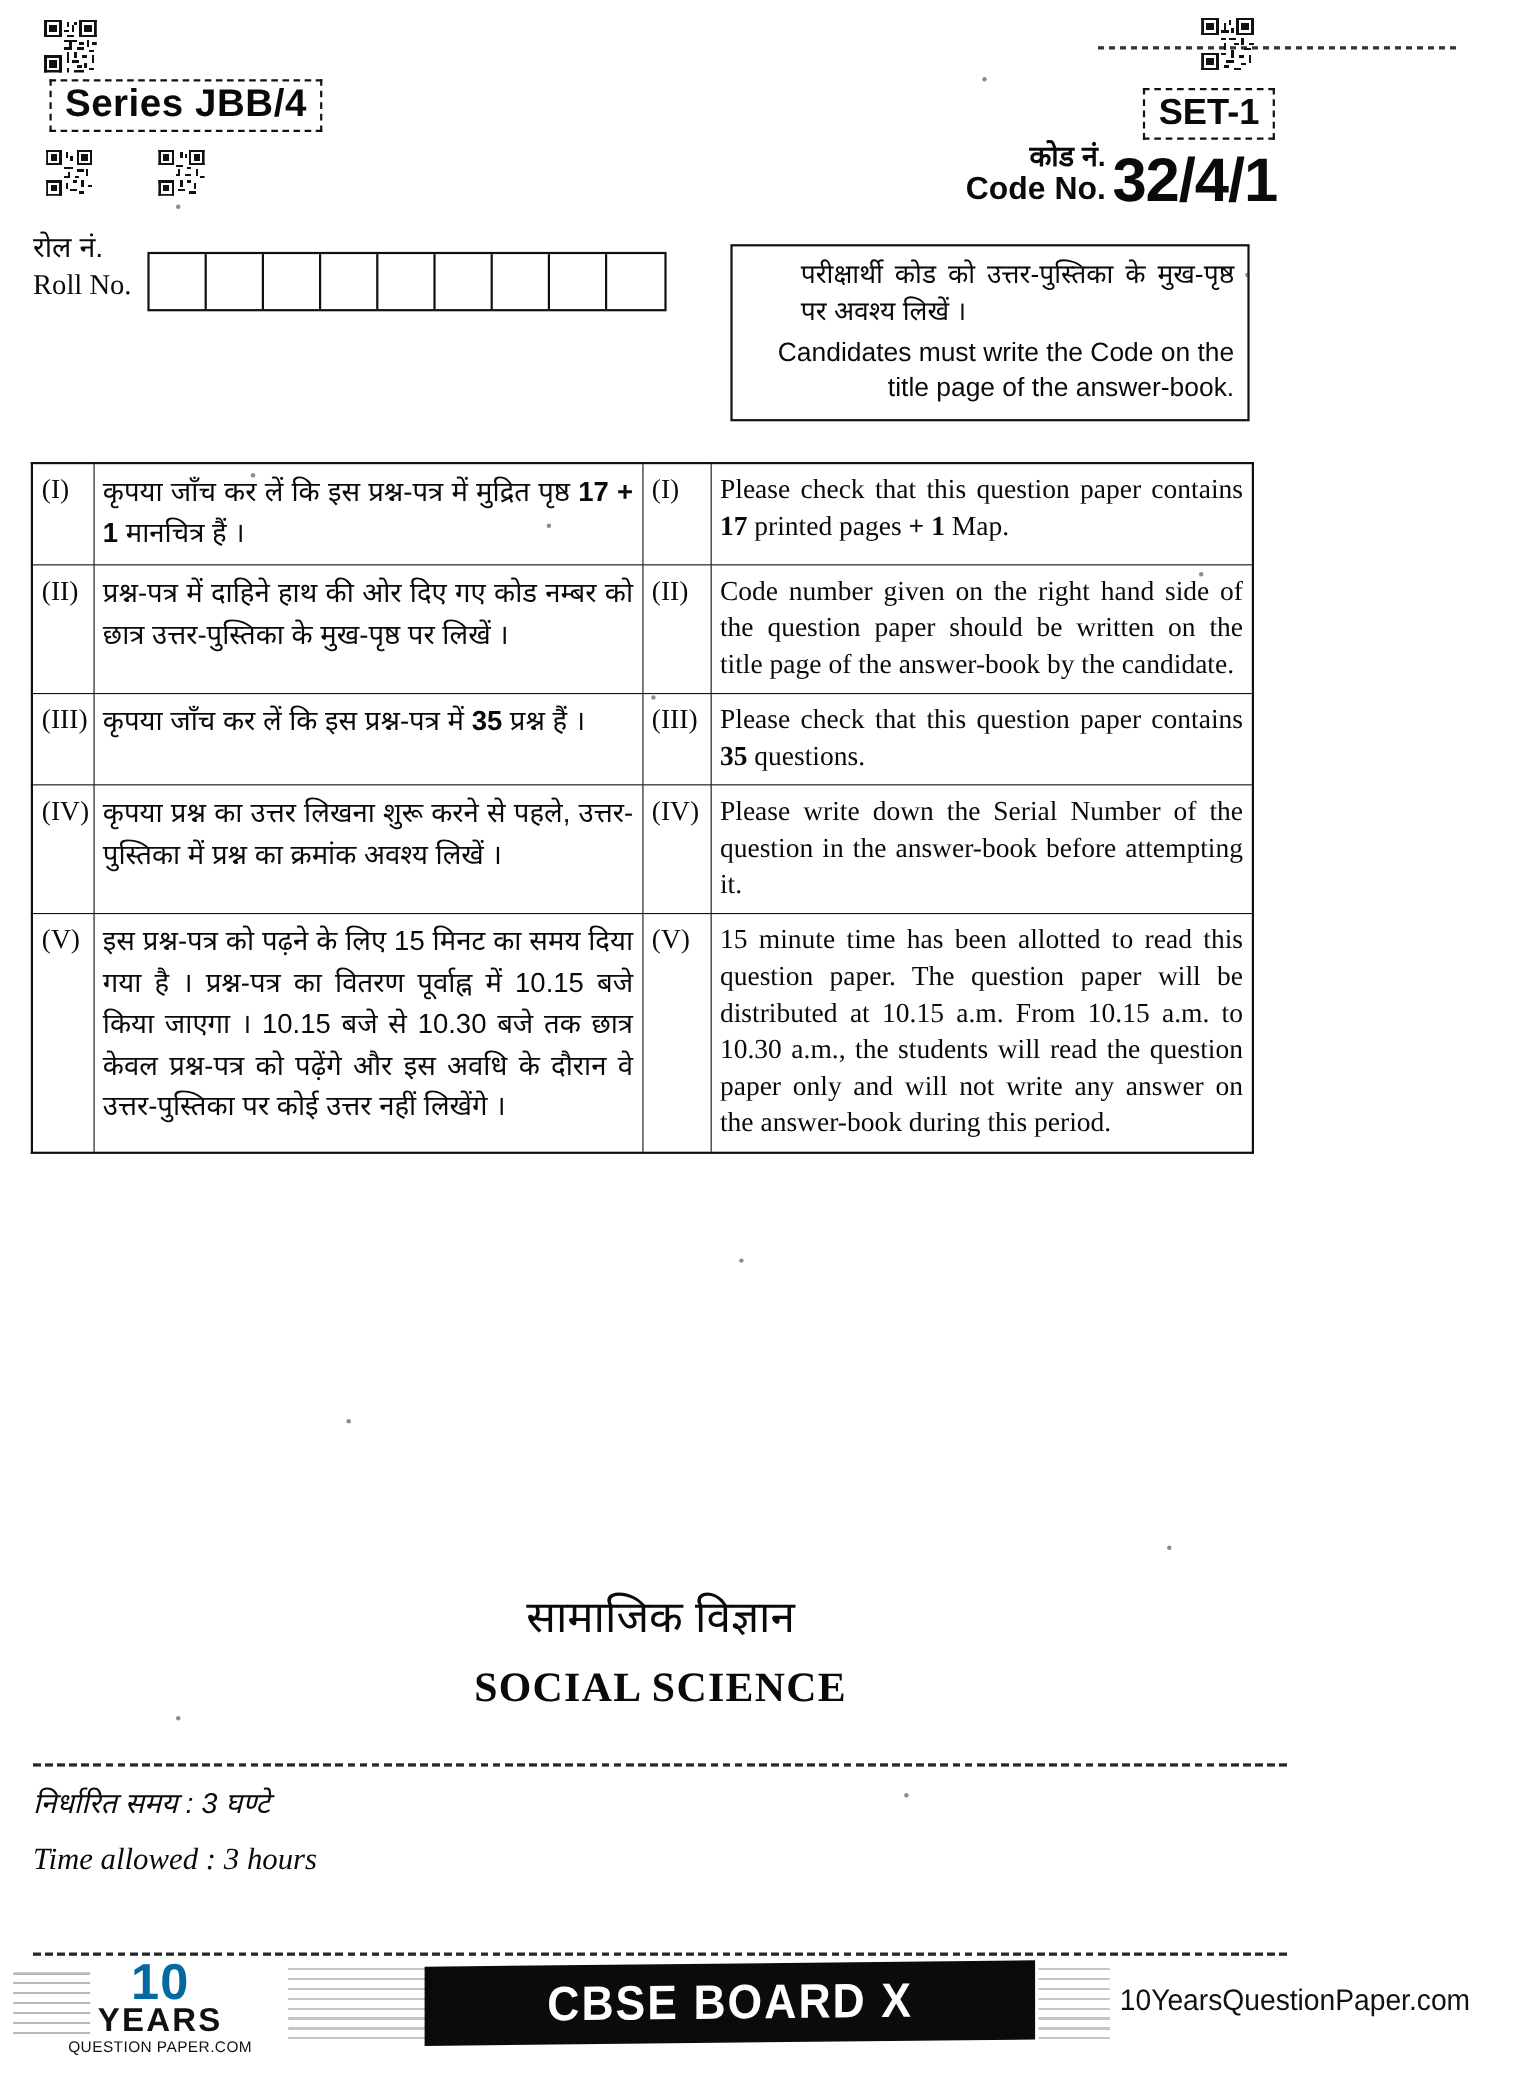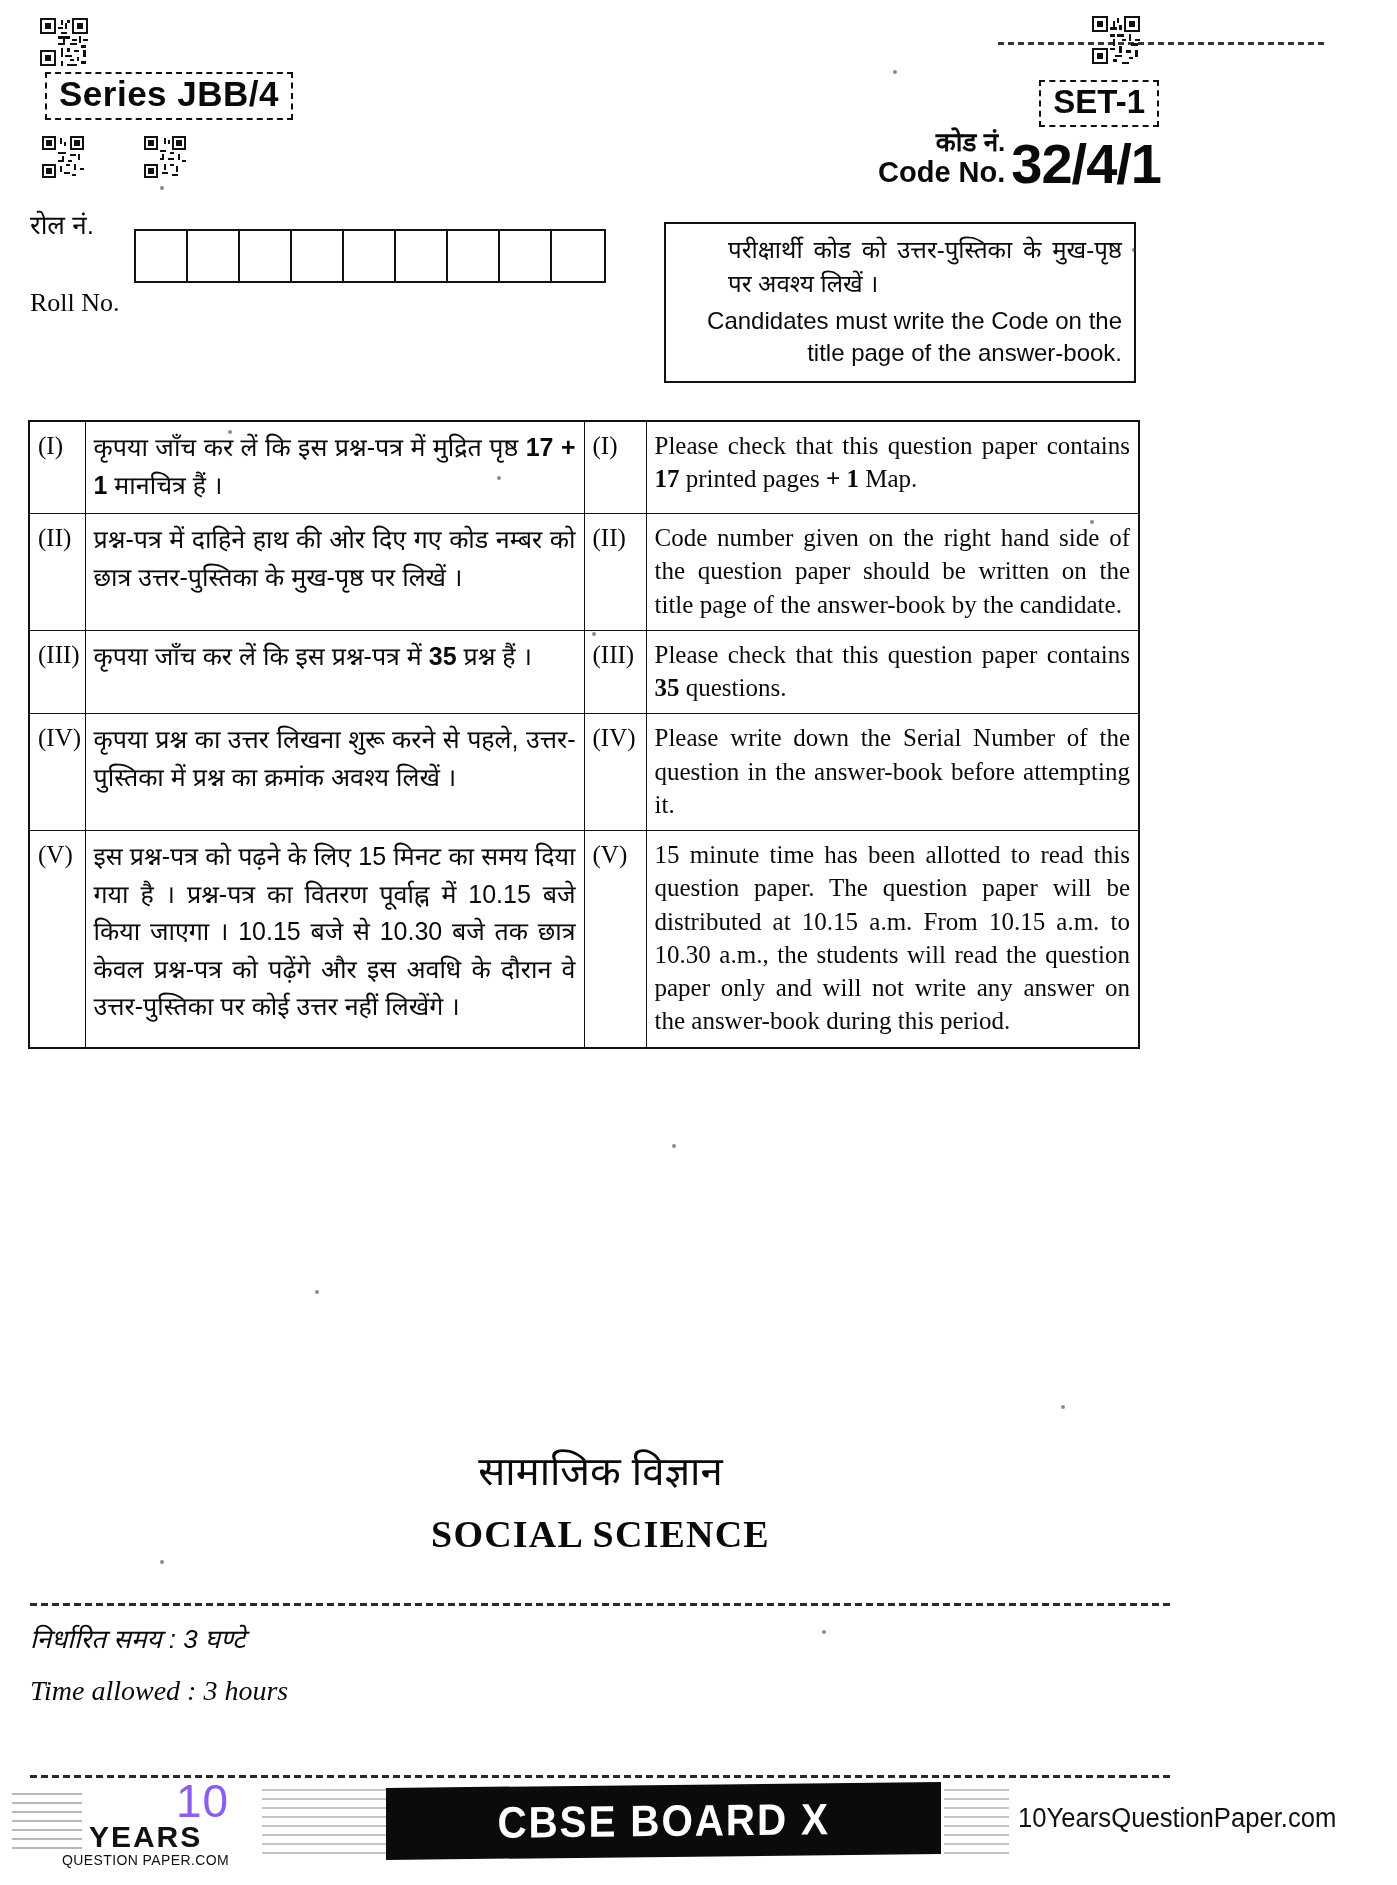--- a/index.html
+++ b/index.html
@@ -104,21 +104,21 @@
   
   .rollwrap { position: absolute; left: 30px; top: 205px; display: flex; align-items: flex-start; }
   .rolllabel {
     font-family: "Liberation Sans", sans-serif;
     font-size: 26px;
     line-height: 1.28;
     padding-top: 4px;
     margin-right: 14px;
     white-space: nowrap;
   }
-  .rolllabel .l2 { font-family: "Liberation Serif", serif; margin-top: 44px; }
+  .rolllabel .l2 { font-family: "Liberation Serif", serif; }
   .rollgrid { display: flex; border: 2.5px solid #111; border-right: 2.5px solid #111; margin-top: 24px; }
   .rollgrid .cell {
     width: 52px; height: 50px;
     border-right: 2.5px solid #111;
   }
   .rollgrid .cell:last-child { border-right: none; }
 
   
   .candbox {
     position: absolute;
@@ -265,22 +265,22 @@
     height: 120px;
   }
   .wm-logo {
     position: absolute;
     left: 62px; top: 16px;
     text-align: center;
     font-family: "Liberation Sans", sans-serif;
     color: #111;
   }
   .wm-logo .ten {
-    font-size: 46px; font-weight: normal; line-height: .9;
-    color: #8b5cf6; letter-spacing: 1px; text-align: right;
+    font-size: 46px; font-weight: bold; line-height: .9;
+    color: #0369a1; letter-spacing: 1px;
   }
   .wm-logo .years {
     font-size: 30px; font-weight: bold; line-height: 1; letter-spacing: 2px;
   }
   .wm-logo .dom {
     font-size: 14px; font-weight: normal; line-height: 1.2; letter-spacing: .4px;
   }
   .wm-lines {
     position: absolute;
     width: 70px; height: 62px; top: 28px; left: 12px;

